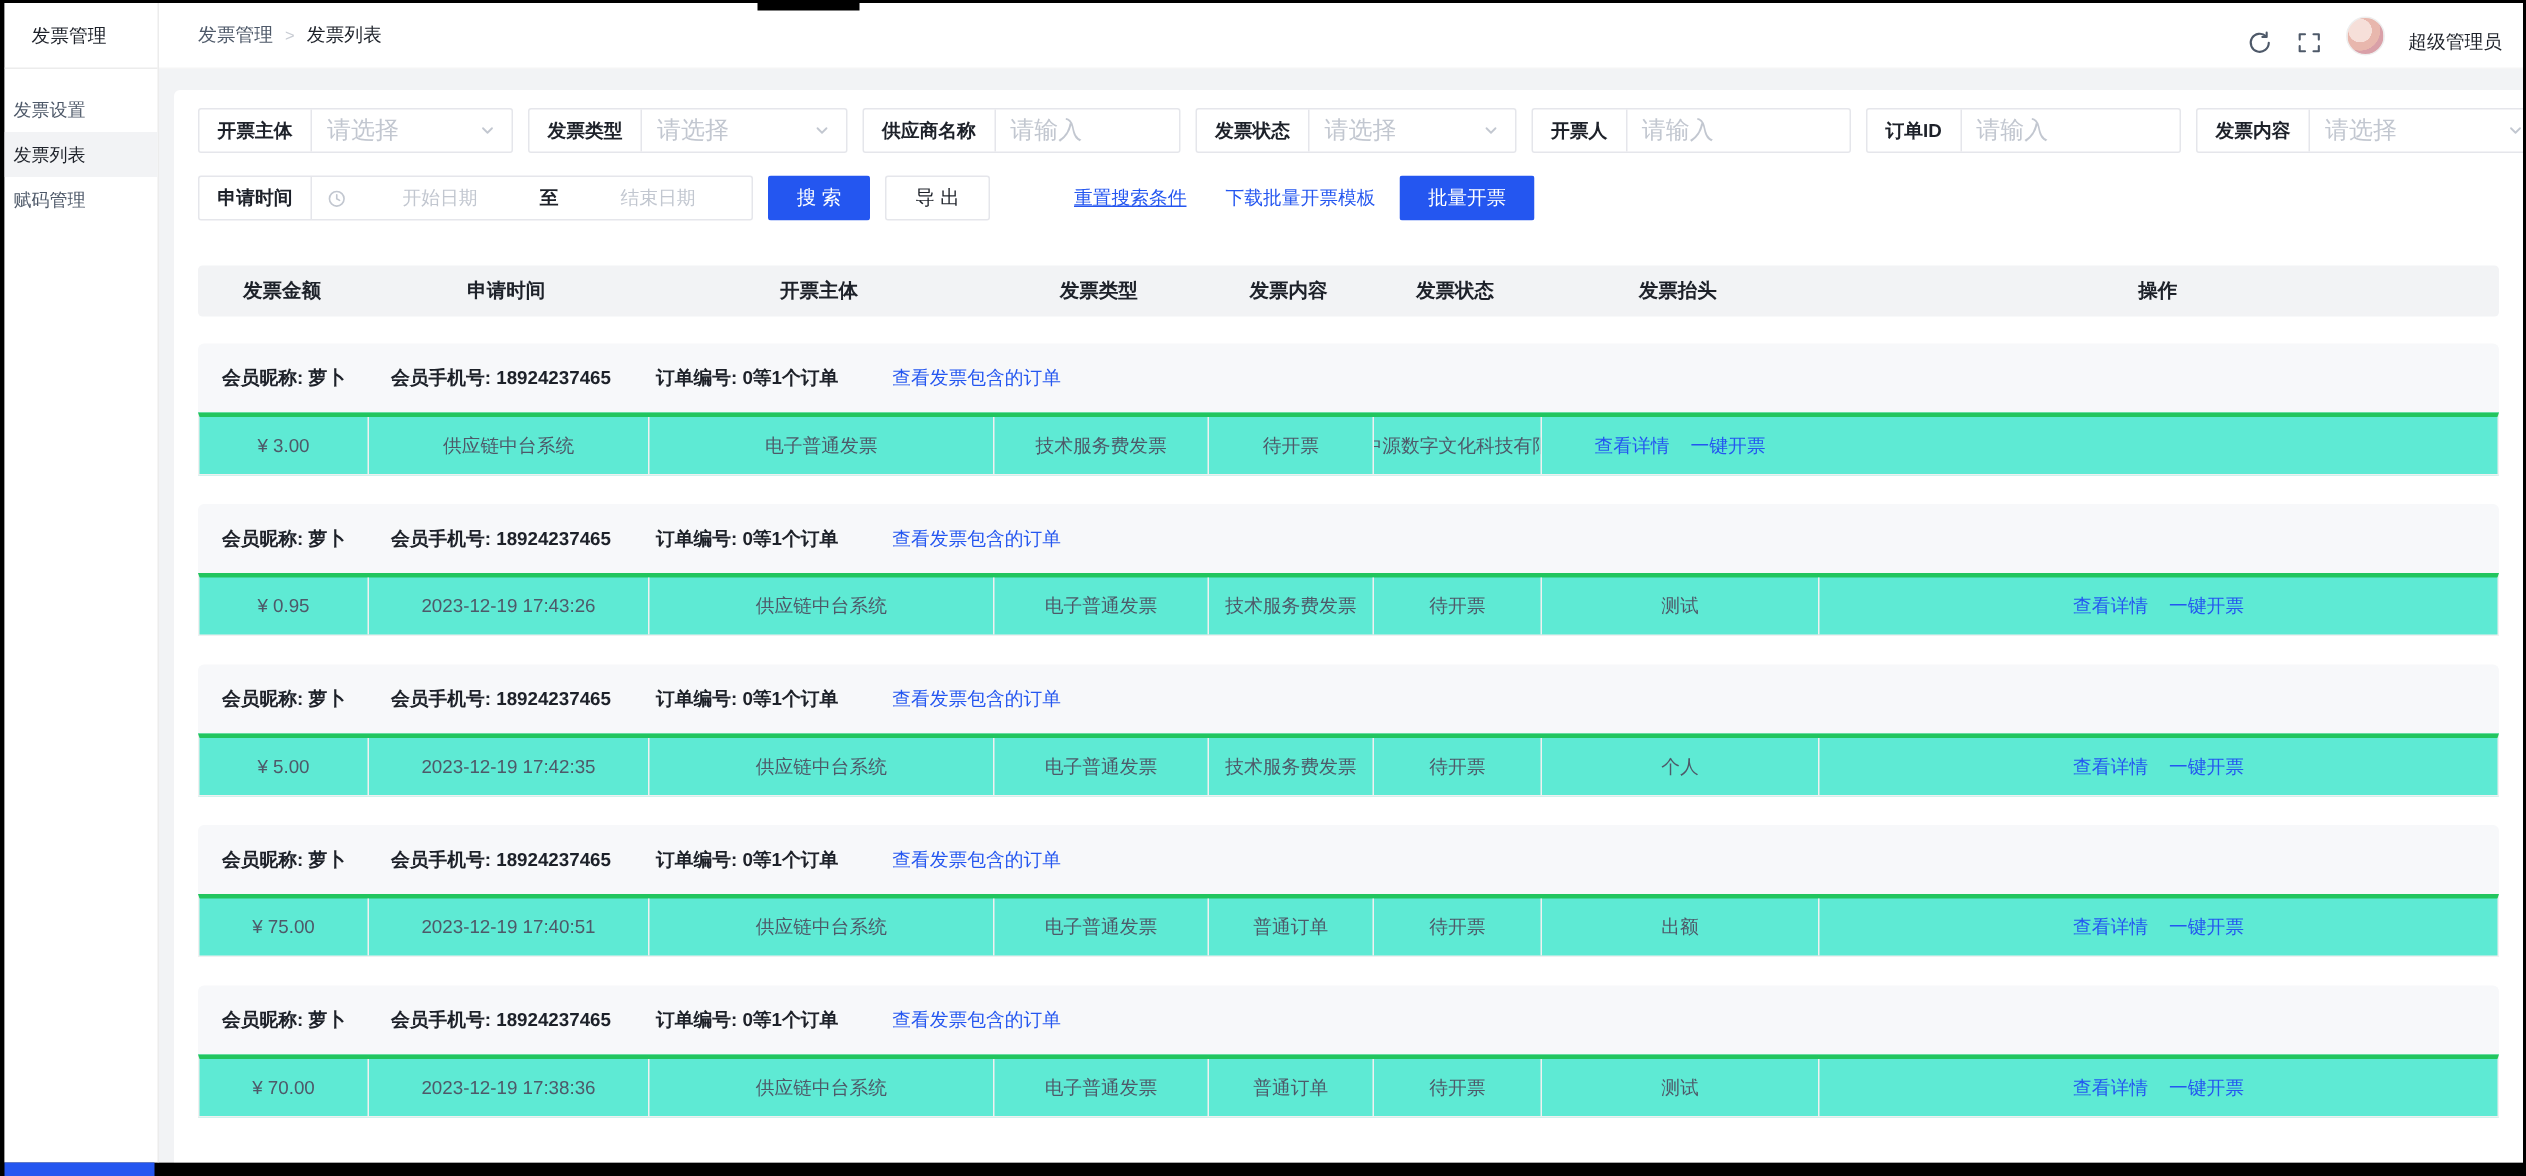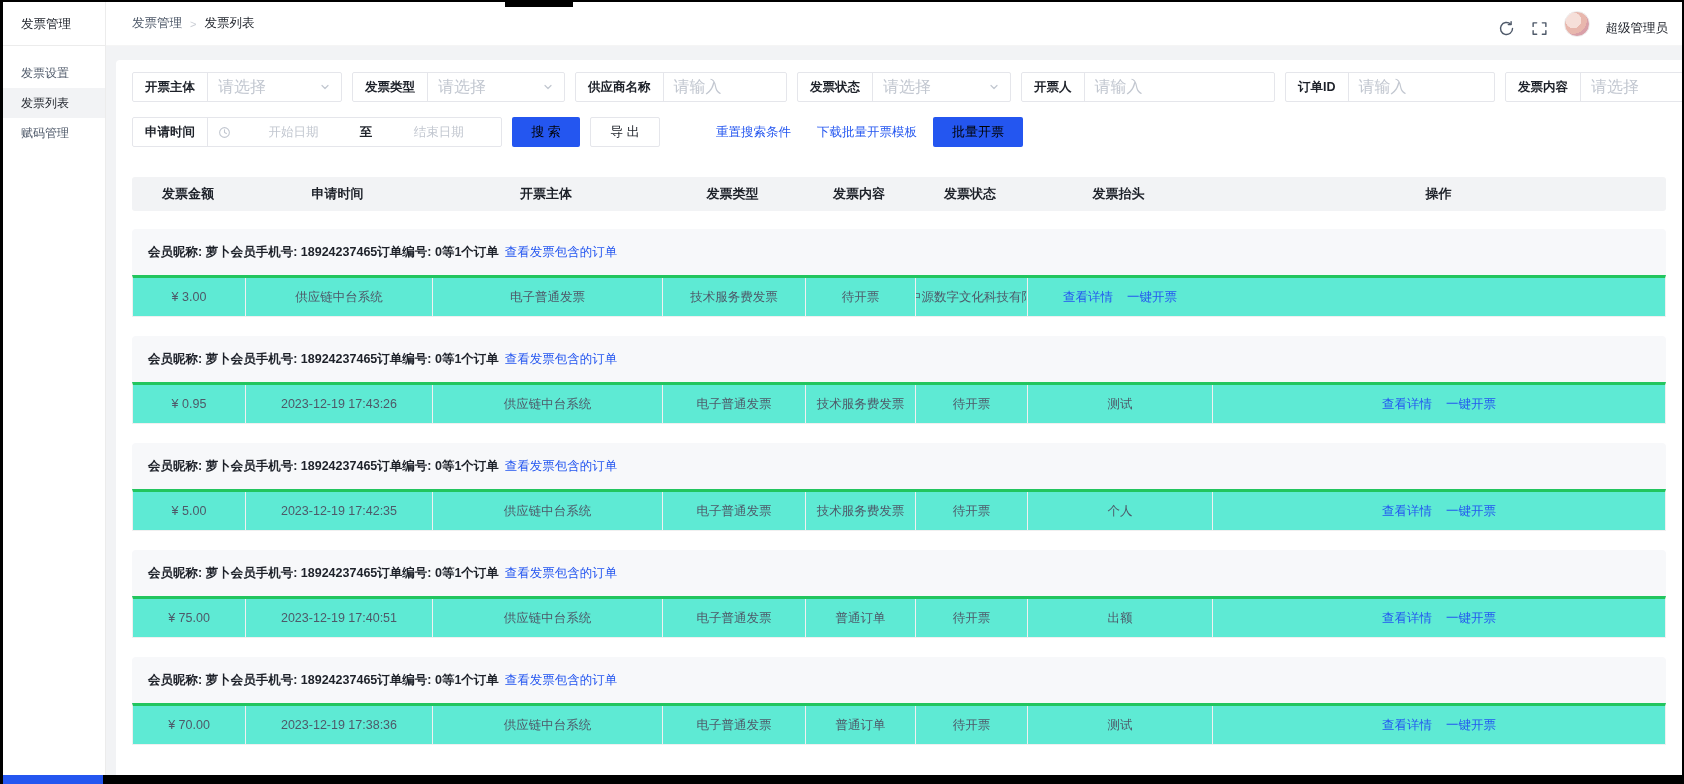--- a/index.html
+++ b/index.html
@@ -23,21 +23,21 @@
   }
   
   .frame-tab{position:absolute;top:0;left:505px;width:68px;height:7px;background:#000;z-index:9;}
   .frame-bottom-accent{position:absolute;bottom:0;left:3px;width:100px;height:9px;background:var(--primary);z-index:9;}
   .app{position:absolute;left:3px;top:2px;right:2px;bottom:9px;background:#fff;display:flex;overflow:hidden;}
 
   
   .sidebar{width:103px;flex:none;background:#fff;border-right:1px solid #ececec;display:flex;flex-direction:column;}
   .sb-title{height:44px;line-height:44px;padding-left:18px;font-size:12.5px;color:var(--txt);border-bottom:1px solid #ececec;white-space:nowrap;}
   .sb-menu{padding-top:12px;}
-  .sb-item{height:30px;line-height:30px;padding-left:18px;font-size:12px;color:var(--txt2);cursor:pointer;white-space:nowrap;}
+  .sb-item{height:30px;line-height:30px;padding-left:6px;font-size:12px;color:var(--txt2);cursor:pointer;white-space:nowrap;}
   .sb-item.active{background:#f2f3f5;color:var(--txt);}
 
   
   .main{flex:1;min-width:0;display:flex;flex-direction:column;}
   .topbar{height:44px;flex:none;background:#fff;display:flex;align-items:center;padding:0 14px 0 26px;border-bottom:1px solid #f5f5f5;}
   .bc{display:flex;align-items:center;gap:8px;font-size:12.5px;}
   .bc .parent{color:var(--txt2);}
   .bc .sep{color:#c9cdd4;font-size:11px;}
   .bc .cur{color:var(--txt);}
   .top-right{margin-left:auto;display:flex;align-items:flex-end;gap:16px;white-space:nowrap;}
@@ -52,44 +52,44 @@
   .card{background:#fff;border-radius:4px 0 0 0;height:100%;padding:12px 0 0 16px;overflow:hidden;}
 
   
   .frow{display:flex;gap:10px;flex-wrap:nowrap;align-items:center;}
   .frow2{margin-top:15px;display:flex;align-items:center;flex-wrap:nowrap;}
   .fctrl{display:flex;align-items:center;height:30px;border:1px solid var(--border);border-radius:2px;background:#fff;flex:none;cursor:pointer;}
   .fctrl .lab{padding:0 12px;font-size:12.5px;color:var(--txt);font-weight:700;white-space:nowrap;}
   .fctrl .vsep{width:1px;align-self:stretch;background:var(--border);}
   .fctrl .ph{flex:1;padding:0 10px;font-size:16px;color:var(--ph);white-space:nowrap;overflow:hidden;}
   .fctrl .chev{margin-right:10px;color:#c2c7d0;flex:none;display:flex;}
-  .w0{width:210px}.w1{width:213px}.w2{width:212px}.w3{width:214px}.w4{width:254px}.w5{width:210px}.w6{width:230px}
+  .w0{width:210px}.w1{width:213px}.w2{width:212px}.w3{width:214px}.w4{width:213px}.w5{width:210px}.w6{width:230px}
   .datec{width:370px;}
   .datec .dph{flex:1;text-align:center;font-size:12.5px;color:var(--ph);white-space:nowrap;}
   .datec .to{font-weight:700;color:var(--txt);font-size:12.5px;padding:0 4px;}
   .clock{color:#c2c7d0;margin-left:10px;display:flex;flex:none;}
 
   .btn{height:30px;border-radius:2px;font-size:13px;display:inline-flex;align-items:center;justify-content:center;cursor:pointer;white-space:nowrap;border:1px solid transparent;}
-  .btn-primary{background:var(--primary);color:#000000;}
+  .btn-primary{background:var(--primary);color:#ffffff;}
   .btn-default{background:#fff;color:var(--txt);border-color:var(--border);}
   .btn-search{width:68px;margin-left:10px;}
   .btn-export{width:70px;margin-left:10px;}
   .btn-batch{padding:0 18px;margin-left:16px;}
   .txtlnk{color:var(--primary);font-size:12.5px;cursor:pointer;white-space:nowrap;}
-  .lnk-reset{margin-left:56px;}
+  .lnk-reset{margin-left:56px;text-decoration:underline;}
   .lnk-download{margin-left:26px;}
 
   
   .tablewrap{margin-top:30px;padding-right:16px;}
   .tgrid{display:grid;grid-template-columns:112px 187px 230px 143px 110px 112px 185px minmax(430px,1fr);}
   .thead{background:var(--pagebg);height:34px;align-items:center;border-radius:3px;font-size:13px;font-weight:700;color:var(--txt);}
   .thead .th{text-align:center;white-space:nowrap;}
   .groups{margin-top:18px;}
   .group{margin-bottom:19px;}
-  .ghead{height:46px;background:var(--ghbg);border-radius:4px 4px 0 0;display:flex;align-items:center;padding:0 16px;font-size:12.5px;font-weight:700;color:var(--txt);white-space:nowrap;text-align:right;}
+  .ghead{height:46px;background:var(--ghbg);border-radius:4px 4px 0 0;display:flex;align-items:center;padding:0 16px;font-size:12.5px;font-weight:700;color:var(--txt);gap:30px;white-space:nowrap;text-align:right;}
   .ghead .glink{font-weight:400;margin-left:6px;}
   .grow{height:42px;align-items:stretch;font-size:12.5px;color:var(--txt2);background:#5eead4;border:1px solid var(--line);border-top:3px solid #22c55e;}
   .grow .cell{border-left:1px solid var(--line);display:flex;align-items:center;justify-content:center;padding:0 8px;white-space:nowrap;overflow:hidden;}
   .grow .cell:first-child{border-left:none;}
   .grow .cell.ops{gap:14px;}
   .grow .cell .txtlnk{font-weight:400;}
 </style>
 </head>
 <body>
 

